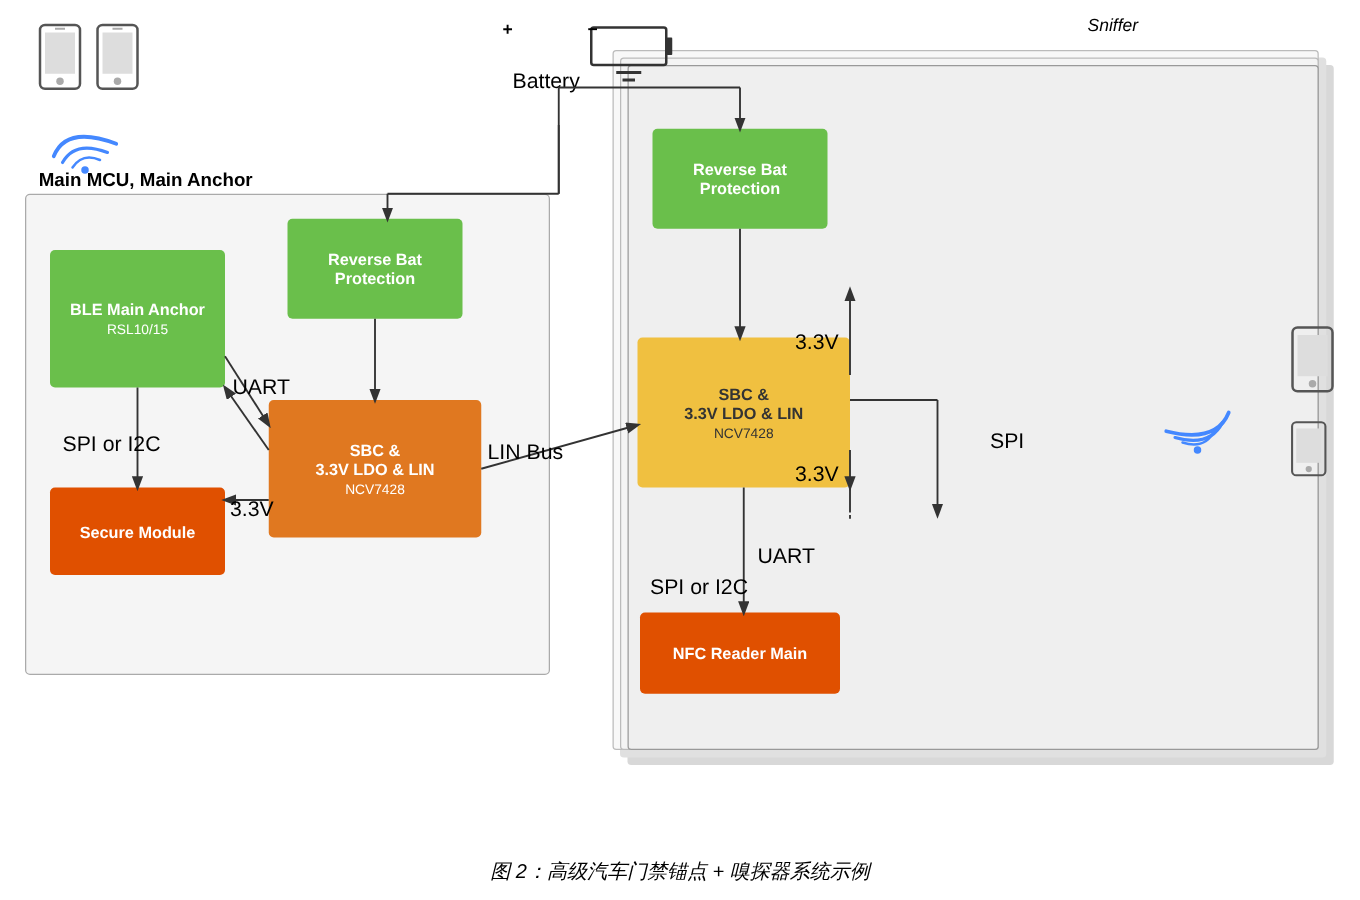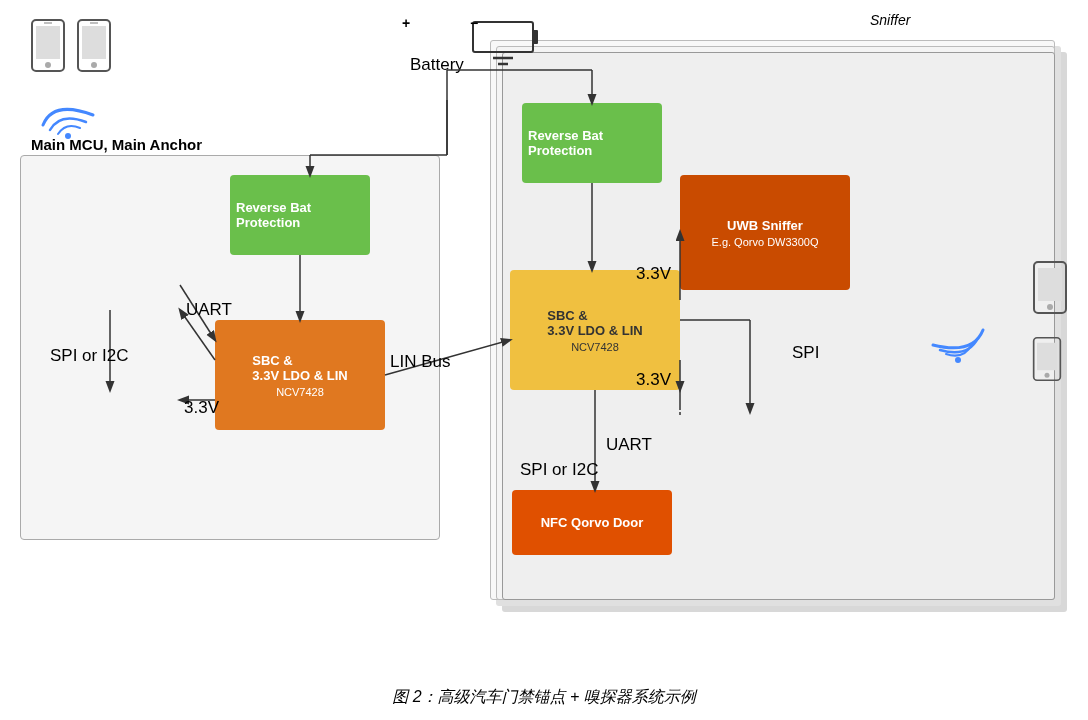--- a/index.html
+++ b/index.html
@@ -119,20 +119,21 @@
     }
 
     
     .block {
       position: absolute;
       border-radius: 4px;
       display: flex;
       flex-direction: column;
       align-items: center;
       justify-content: center;
+      text-align: center;
       font-weight: bold;
       color: #fff;
       font-size: 13px;
       padding: 6px;
     }
     .block-green { background: #6abf4b; }
     .block-orange-dark { background: #c94b00; color: #fff; }
     .block-orange { background: #e07820; color: #fff; }
     .block-yellow { background: #f0c040; color: #333; }
     .block-red-orange { background: #e05000; color: #fff; }
@@ -214,21 +215,28 @@
       <line x1="25" y1="48" x2="45" y2="48" stroke="#333" stroke-width="2.5"></line>
       <line x1="30" y1="54" x2="40" y2="54" stroke="#333" stroke-width="2.5"></line>
     </svg>
     
   </div>
 
   <div class="main-mcu-box">
     <div class="main-mcu-label">Main MCU, Main Anchor</div>
   </div>
 
-
+  <div class="block block-green" style="left:40px; top:200px; width:140px; height:110px;">
+    <span>BLE Main Anchor</span>
+    <span class="block-subtitle">RSL10/15</span>
+  </div>
+
+  <div class="block block-red-orange" style="left:40px; top:390px; width:140px; height:70px;">
+    <span>Secure Module</span>
+  </div>
 
   <div class="block block-green" style="left:230px; top:175px; width:140px; height:80px;">
     <span>Reverse Bat Protection</span>
   </div>
 
   <div class="block block-orange" style="left:215px; top:320px; width:170px; height:110px;">
     <span style="white-space:pre-line;">SBC &amp;
 3.3V LDO &amp; LIN</span>
     <span class="block-subtitle" style="color:#fff;">NCV7428</span>
   </div>
@@ -236,28 +244,24 @@
   <div class="block block-green" style="left:522px; top:103px; width:140px; height:80px;">
     <span>Reverse Bat Protection</span>
   </div>
 
   <div class="block block-yellow" style="left:510px; top:270px; width:170px; height:120px;">
     <span style="white-space:pre-line; font-weight:bold;">SBC &amp;
 3.3V LDO &amp; LIN</span>
     <span class="block-subtitle" style="color:#333;">NCV7428</span>
   </div>
 
-  <div class="block block-orange-dark" style="left:680px; top:175px; width:170px; height:115px;">
-    <span>UWB Sniffer</span>
-    <span class="block-subtitle">E.g. Qorvo DW3300Q</span>
-  </div>
 
 
   <div class="block block-red-orange" style="left:512px; top:490px; width:160px; height:65px;">
-    <span>NFC Qorvo Door</span>
+    <span>NFC Reader Main</span>
   </div>
 
   <svg class="arrows-svg">
     <defs>
       <marker id="arrow" markerWidth="8" markerHeight="8" refX="6" refY="3" orient="auto">
         <path d="M0,0 L0,6 L8,3 z" fill="#333"></path>
       </marker>
       <marker id="arrow-rev" markerWidth="8" markerHeight="8" refX="2" refY="3" orient="auto">
         <path d="M8,0 L8,6 L0,3 z" fill="#333"></path>
       </marker>

